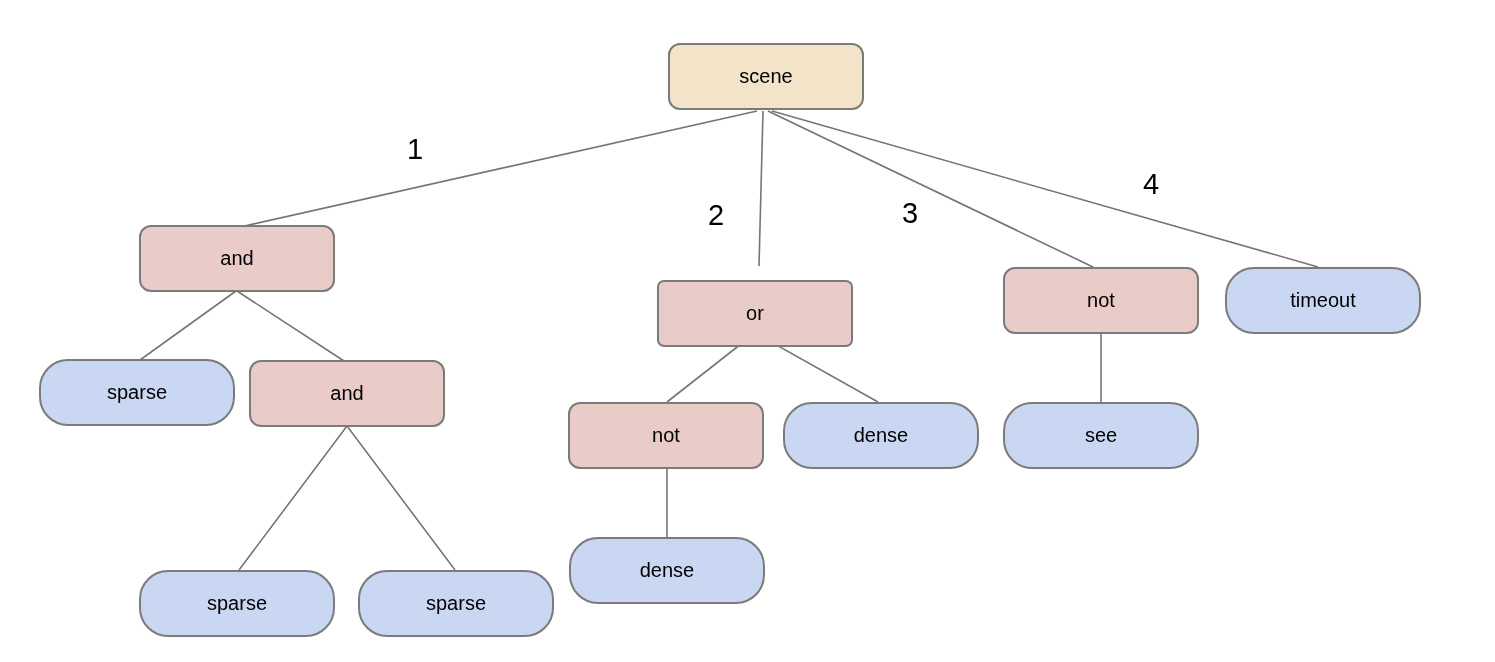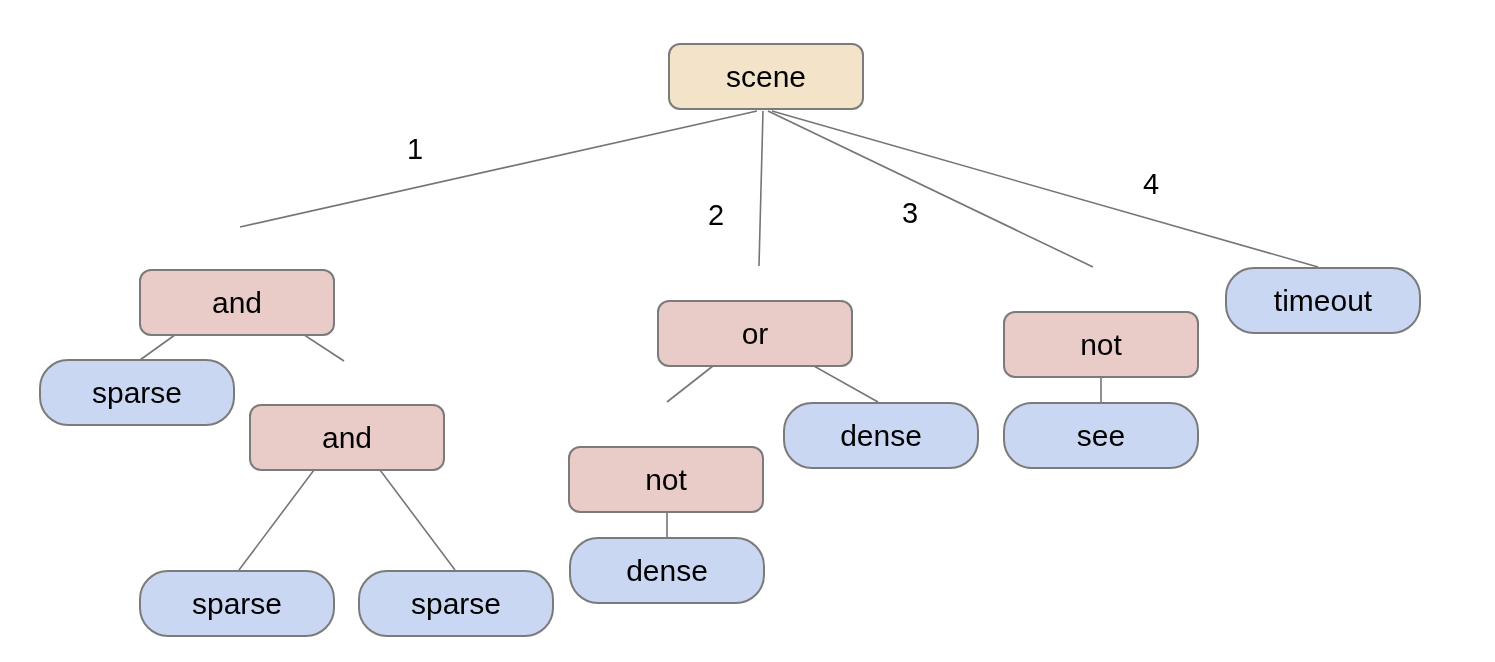--- a/index.html
+++ b/index.html
@@ -29,30 +29,30 @@
   .node {
     position: absolute;
     width: 196px;
     height: 67px;
     box-sizing: border-box;
     border: 2px solid #7b7b7b;
     border-radius: 12px;
     display: flex;
     align-items: center;
     justify-content: center;
-    font-size: 30px;
+    font-size: 20px;
     color: #000000;
   }
   .fill-root     { background: #f2e3c9; }
-  .fill-operator { background: #e9cbc8; margin-top: 44px; }
+  .fill-operator { background: #e9cbc8; }
   .fill-leaf     { background: #c9d7f2; border-radius: 29px; }
 
   .n-scene   { left: 668px;  top: 43px;  }
   .n-and1    { left: 139px;  top: 225px; }
-  .n-or1     { left: 657px;  top: 256px; }
+  .n-or1     { left: 657px;  top: 280px; border-radius: 7px; }
   .n-not1    { left: 1003px; top: 267px; }
   .n-timeout { left: 1225px; top: 267px; }
   .n-sparse1 { left: 39px;   top: 359px; }
   .n-and2    { left: 249px;  top: 360px; }
   .n-not2    { left: 568px;  top: 402px; }
   .n-dense1  { left: 783px;  top: 402px; }
   .n-see1    { left: 1003px; top: 402px; }
   .n-dense2  { left: 569px;  top: 537px; }
   .n-sparse2 { left: 139px;  top: 570px; }
   .n-sparse3 { left: 358px;  top: 570px; }

